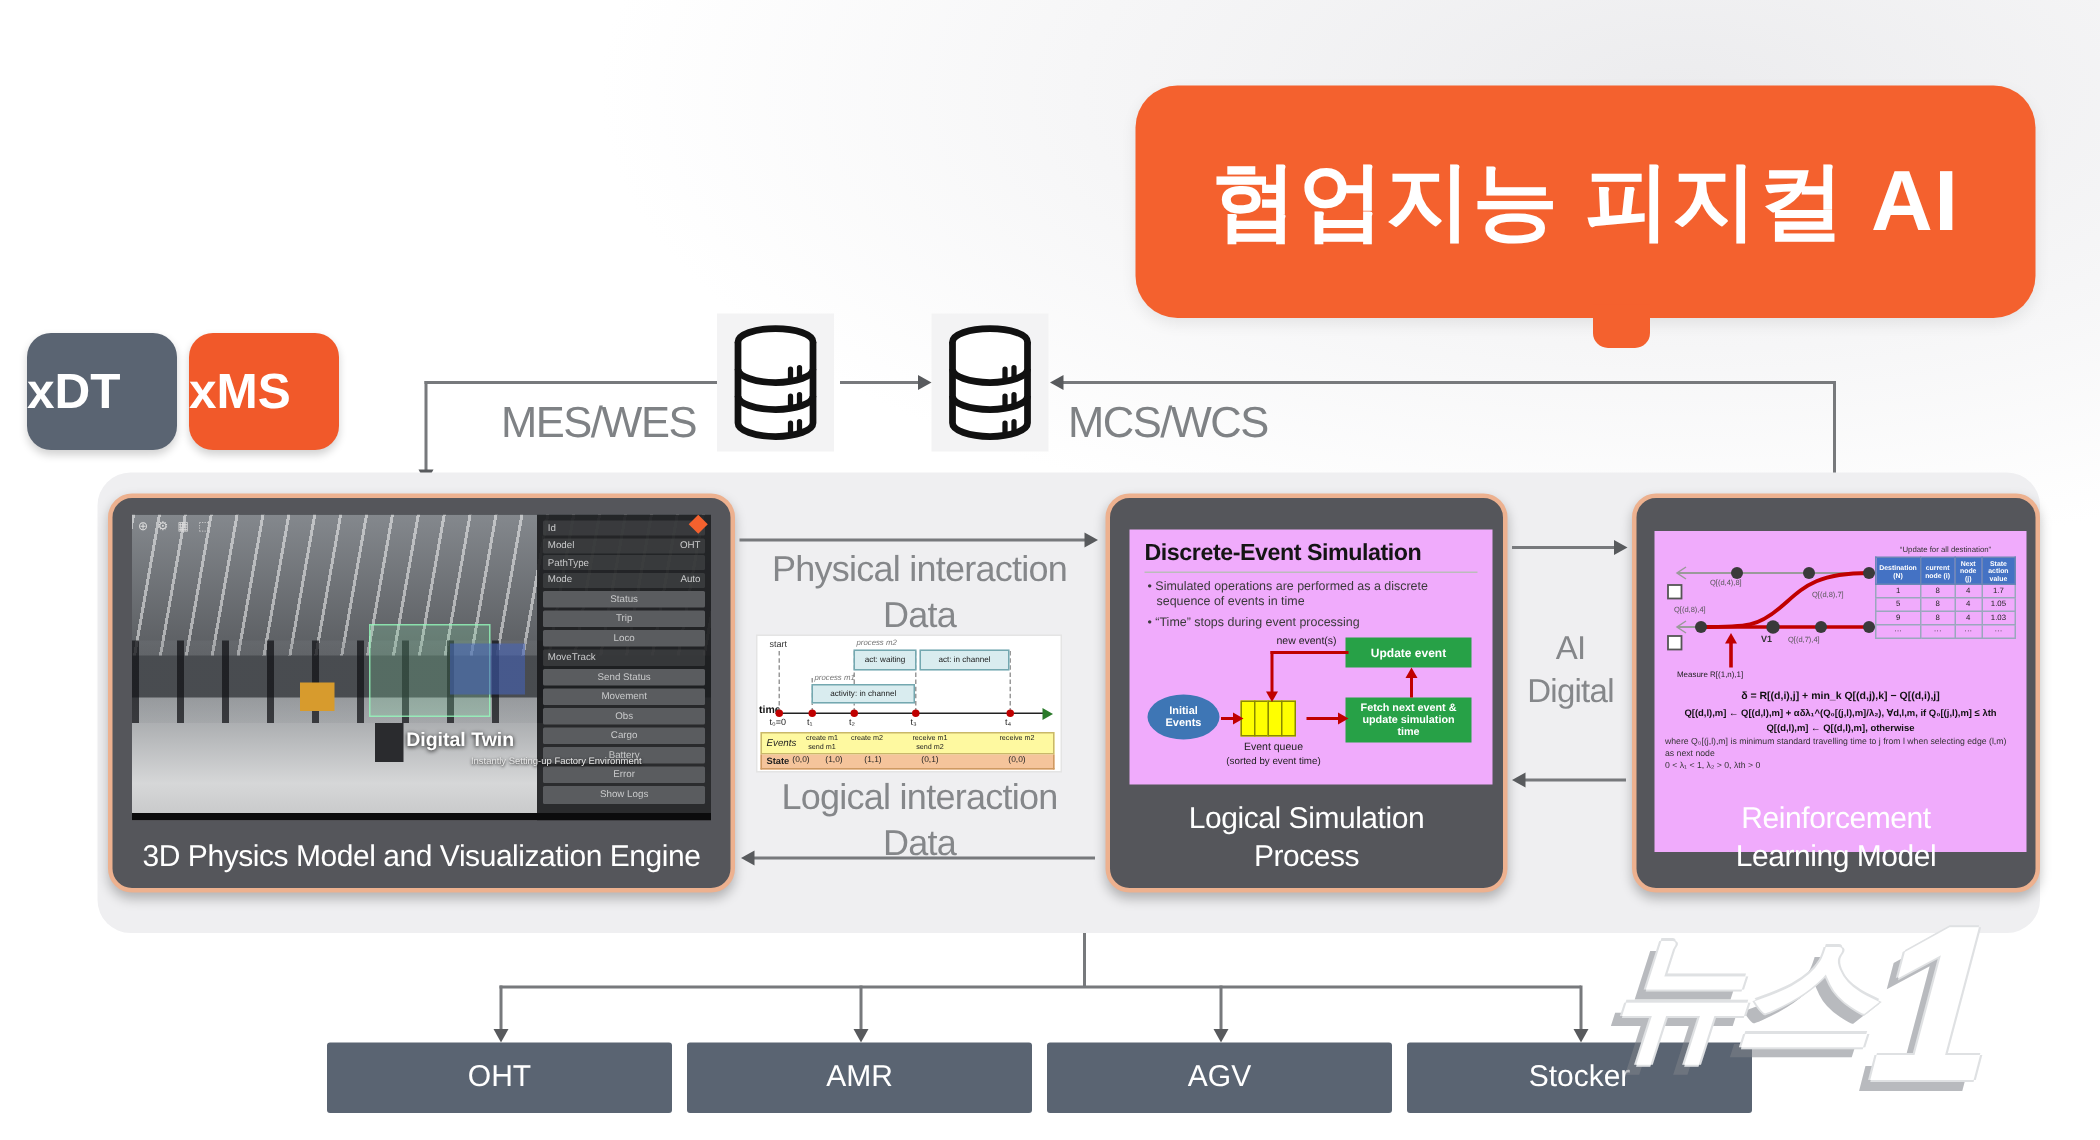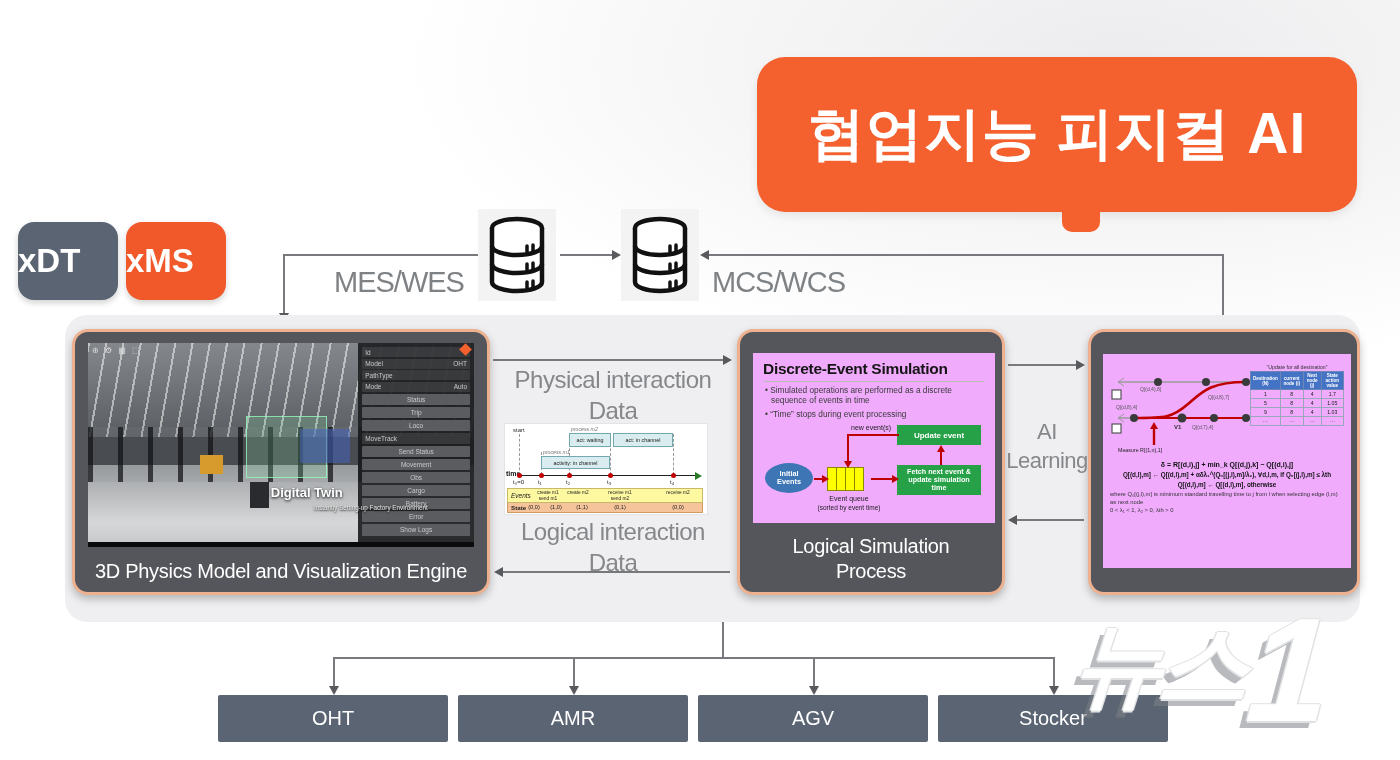--- a/index.html
+++ b/index.html
@@ -348,20 +348,24 @@
         </div>
       </div>
       <div class="rl-formulas">
         <div class="rl-f1">δ = R[(d,i),j] + min_k Q[(d,j),k] − Q[(d,i),j]</div>
         <div class="rl-f2">Q[(d,l),m] ← Q[(d,l),m] + αδλ₁^(Q₀[(j,l),m]/λ₂),   ∀d,l,m,   if Q₀[(j,l),m] ≤ λth</div>
         <div class="rl-f3">Q[(d,l),m] ← Q[(d,l),m], otherwise</div>
         <div class="rl-f4">where Q₀[(j,l),m] is minimum standard travelling time to j from l when selecting edge (l,m) as next node</div>
         <div class="rl-f5">0 &lt; λ₁ &lt; 1, λ₂ &gt; 0, λth &gt; 0</div>
       </div>
     </div>
+    <div class="panel-caption">
+      <div>Reinforcement</div>
+      <div>Learning Model</div>
+    </div>
   </div>
 
   <div class="hline" style="left:493px; top:359px; width:232px;"></div>
   <div class="arr-r" style="left:723px; top:355px;"></div>
   <div class="flow-label" style="left:495px; top:364px; width:236px;">
     <div>Physical interaction</div>
     <div>Data</div>
   </div>
 
   <div class="timing">
@@ -422,21 +426,21 @@
     <div>Logical interaction</div>
     <div>Data</div>
   </div>
   <div class="hline" style="left:500px; top:571px; width:230px;"></div>
   <div class="arr-l" style="left:494px; top:567px;"></div>
 
   <div class="hline" style="left:1008px; top:364px; width:70px;"></div>
   <div class="arr-r" style="left:1076px; top:360px;"></div>
   <div class="flow-label" style="left:1005px; top:418px; width:84px; font-size:22px;">
     <div>AI</div>
-    <div>Learning</div>
+    <div>Digital</div>
   </div>
   <div class="hline" style="left:1014px; top:519px; width:70px;"></div>
   <div class="arr-l" style="left:1008px; top:515px;"></div>
 
   <div class="vline" style="left:722px; top:622px; height:36px;"></div>
   <div class="hline" style="left:333px; top:657px; width:721px;"></div>
   <div class="vline" style="left:333px; top:657px; height:30px;"></div>
   <div class="arr-d" style="left:329px; top:686px;"></div>
   <div class="vline" style="left:573px; top:657px; height:30px;"></div>
   <div class="arr-d" style="left:569px; top:686px;"></div>

